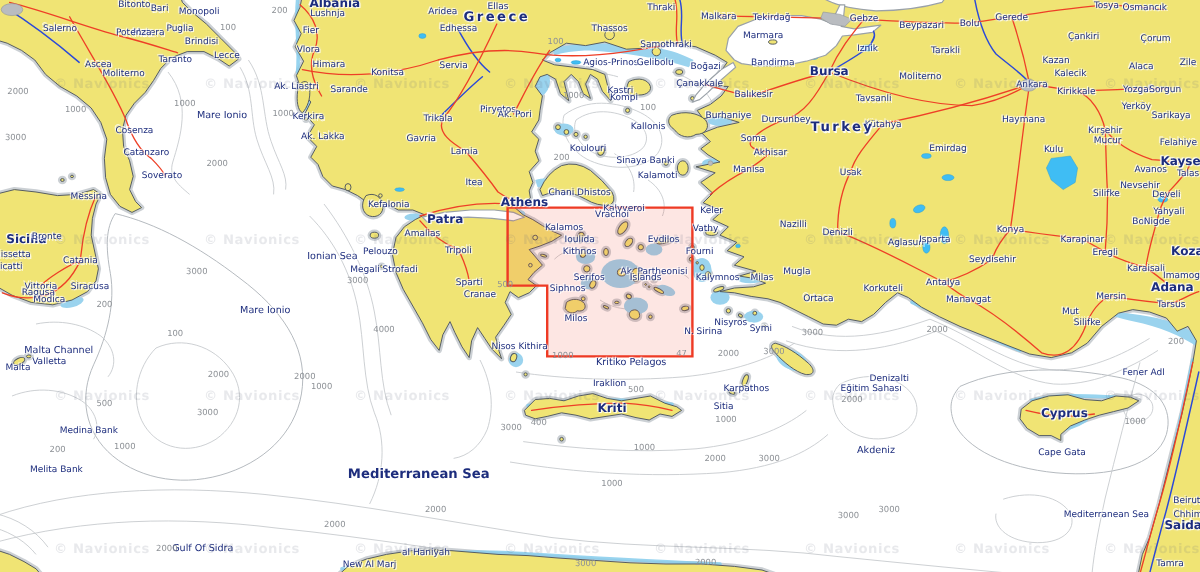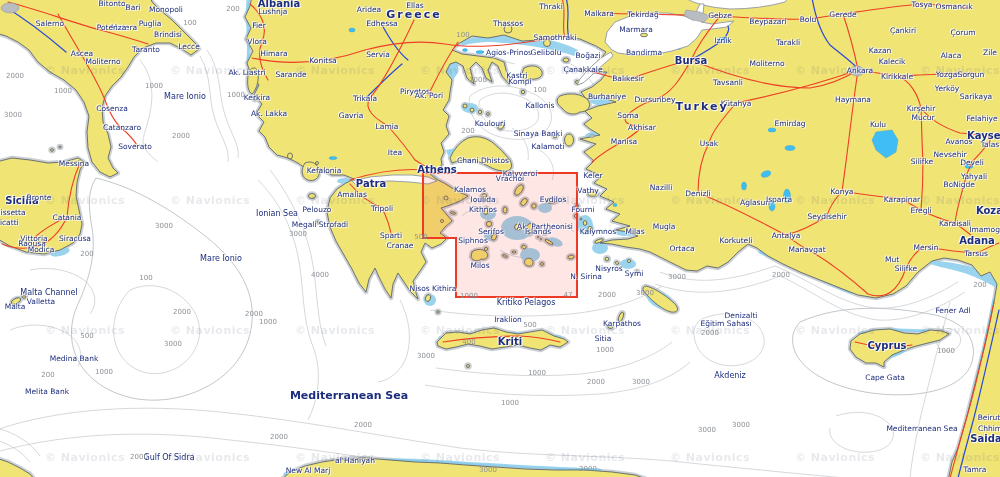--- a/index.html
+++ b/index.html
@@ -505,21 +505,21 @@
       <span class="lbl de" style="left: 463px; top: 35px;">100</span>
       <span class="lbl de" style="left: 478px; top: 80px;">1000</span>
       <span class="lbl de" style="left: 540px; top: 90px;">100</span>
       <span class="lbl de" style="left: 468px; top: 131px;">200</span>
       <span class="lbl de" style="left: 421px; top: 237px;">500</span>
       <span class="lbl de" style="left: 469px; top: 296px;">1000</span>
       <span class="lbl de" style="left: 607px; top: 295px;">2000</span>
       <span class="lbl de" style="left: 645px; top: 293px;">3000</span>
       <span class="lbl de" style="left: 568px; top: 295px;">47</span>
       <span class="lbl de" style="left: 530px; top: 325px;">500</span>
-      <span class="lbl de" style="left: 449px; top: 342px; margin-left: 20px;">400</span>
+      <span class="lbl de" style="left: 449px; top: 352px;">400</span>
       <span class="lbl de" style="left: 426px; top: 356px;">3000</span>
       <span class="lbl de" style="left: 605px; top: 350px;">1000</span>
       <span class="lbl de" style="left: 537px; top: 373px;">1000</span>
       <span class="lbl de" style="left: 596px; top: 382px;">2000</span>
       <span class="lbl de" style="left: 641px; top: 382px;">3000</span>
       <span class="lbl de" style="left: 510px; top: 403px;">1000</span>
       <span class="lbl de" style="left: 363px; top: 425px;">2000</span>
       <span class="lbl de" style="left: 488px; top: 470px;">3000</span>
       <span class="lbl de" style="left: 588px; top: 469px;">2000</span>
       <span class="lbl de" style="left: 677px; top: 277px;">3000</span>

